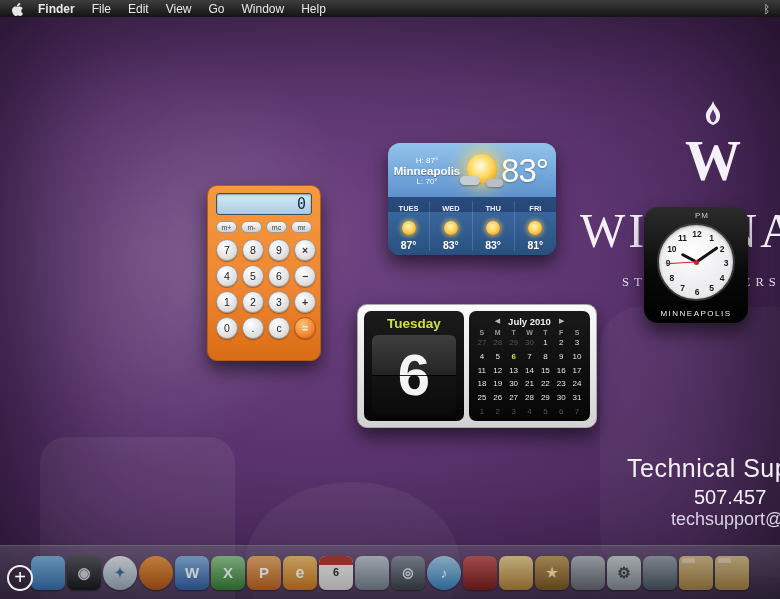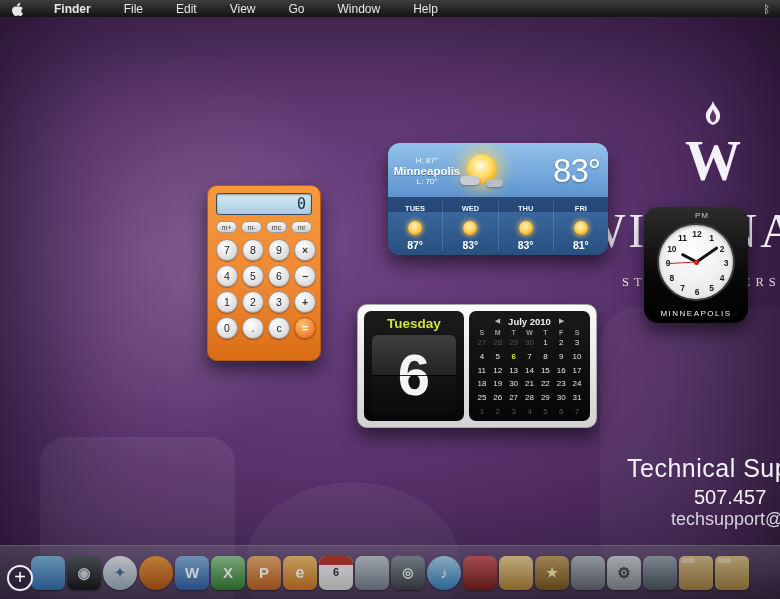--- a/index.html
+++ b/index.html
@@ -6,21 +6,21 @@
   html,body { width:780px; height:599px; overflow:hidden; background:#000;
     font-family:"Liberation Sans", sans-serif; }
   #screen { position:relative; width:780px; height:599px; background:#000; }
 
   
   .menubar { position:absolute; left:0; top:0; width:780px; height:17px; z-index:10;
     background:linear-gradient(#3d3d3d,#141414); display:flex; align-items:center;
     color:#e8e8e8; font-size:12px; padding:0 10px; }
   .apple { width:14px; height:14px; display:flex; align-items:center; justify-content:center; margin-right:14px; }
   .menu-items { display:flex; gap:17px; align-items:center; }
-  .menu-item { cursor:default;margin-left:16px; }
+  .menu-item { cursor:default; }
   .menu-item.bold { font-weight:bold; }
   .menubar-right { margin-left:auto; display:flex; align-items:center; gap:10px; }
   .bt { font-size:11px; color:#d8d8d8; }
 
   
   .desktop { position:absolute; left:0; top:17px; width:780px; height:582px; z-index:0;
     background:radial-gradient(ellipse at 42% 38%, #6d4381 0%, #5c3570 42%, #472558 78%, #361b45 100%);
     overflow:hidden; }
   .vignette { position:absolute; inset:0; box-shadow:inset 0 0 140px rgba(0,0,0,.6); pointer-events:none; }
   .wm { position:absolute; pointer-events:none; }
@@ -46,21 +46,21 @@
   .brand-sub { left:622px; top:258px; font-family:"Liberation Serif", serif; font-size:12.5px;
     letter-spacing:5px; white-space:nowrap; color:rgba(245,242,250,.9); }
   .support1 { left:627px; top:437px; font-size:25px; white-space:nowrap; letter-spacing:.5px; }
   .support2 { left:694px; top:469px; font-size:20px; white-space:nowrap; }
   .support3 { left:671px; top:492px; font-size:18px; white-space:nowrap; color:#d9d2e2; }
 
   
   .widget { position:absolute; z-index:5; box-shadow:0 9px 18px rgba(0,0,0,.55); }
 
   
-  .wx { left:388px; top:143px; width:220px; height:112px; border-radius:12px; overflow:hidden; }
+  .wx { left:388px; top:143px; width:168px; height:112px; border-radius:12px; overflow:hidden; }
   .wx-top { height:54px; background:linear-gradient(#93c3ec, #5d92cd); display:flex;
     align-items:center; padding:4px 8px 2px 8px; position:relative; }
   .wx-left { width:62px; display:flex; flex-direction:column; align-items:center; color:#fff; }
   .wx-hi, .wx-lo { font-size:8px; opacity:.95; }
   .wx-city { font-size:11.5px; font-weight:bold; text-shadow:0 1px 1px rgba(0,0,0,.35); }
   .wx-sun { position:relative; width:46px; height:44px; }
   .sun-core { position:absolute; left:9px; top:5px; width:30px; height:30px; border-radius:50%;
     background:radial-gradient(circle at 45% 40%, #fffbe2, #ffd95e 45%, #f5a623 78%, rgba(245,166,35,.1));
     box-shadow:0 0 16px 5px rgba(255,214,90,.75); }
   .cloud { position:absolute; background:#c8ccd3; border-radius:8px; box-shadow:0 1px 2px rgba(0,0,0,.3); }

